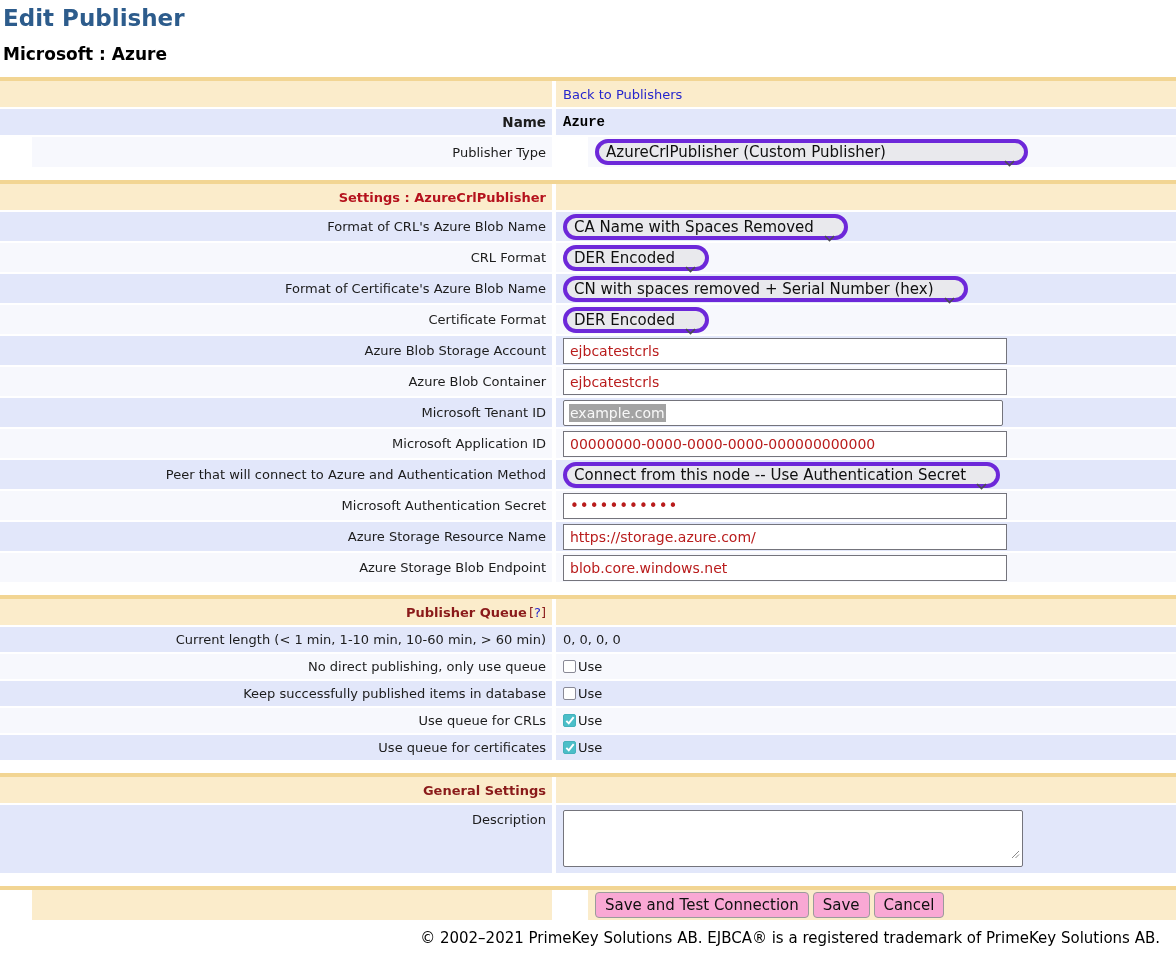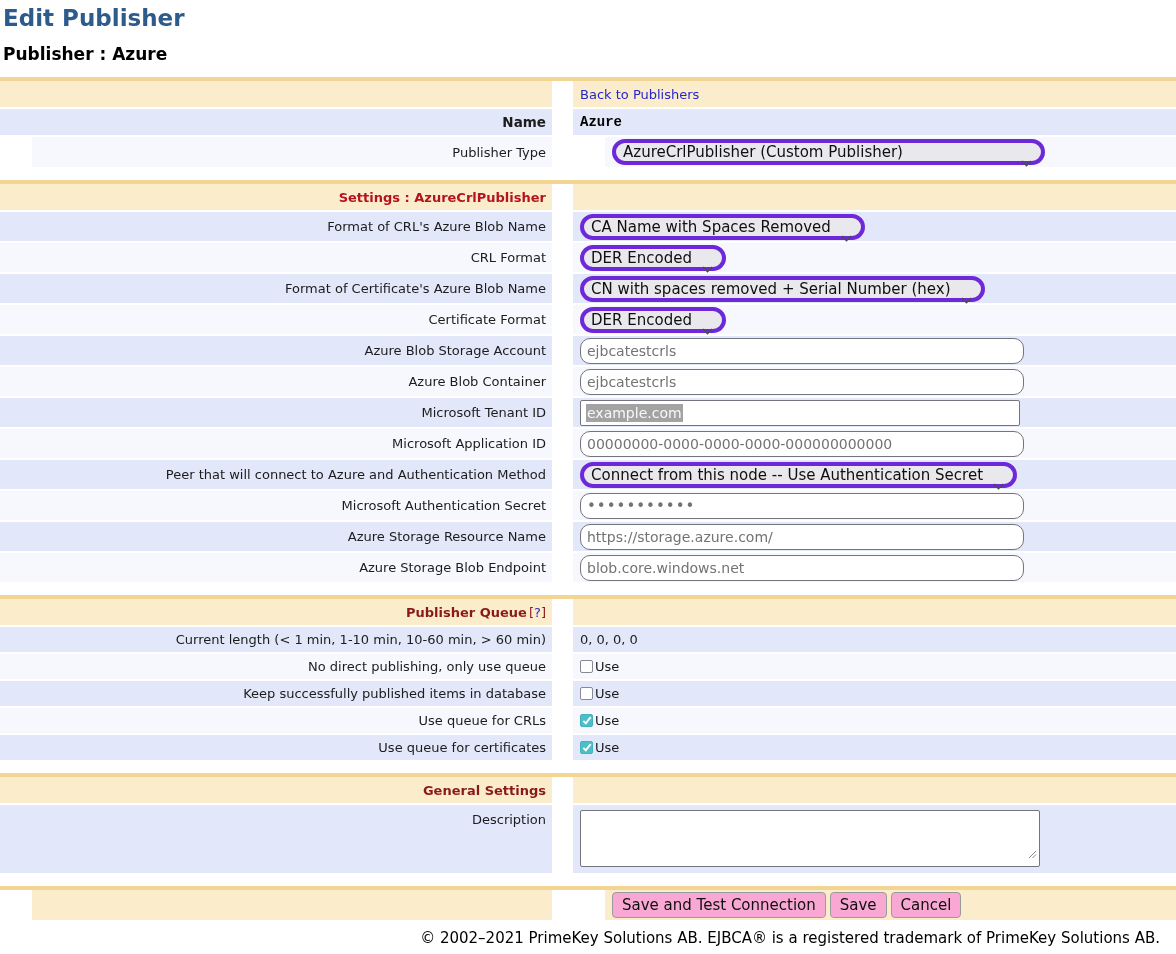--- a/index.html
+++ b/index.html
@@ -17,21 +17,21 @@
   }
   .page-subtitle {
     margin: 13px 0 0 3px;
     font-size: 17px;
     font-weight: bold;
     color: #000;
   }
   
   .tbl { border-top: 4px solid #f2d593; margin-top: 13px; }
   .tbl:first-of-type { margin-top: 14px; }
-  .row { display: grid; grid-template-columns: 552px 620px; column-gap: 21px; }
+  .row { display: grid; grid-template-columns: 552px 620px; column-gap: 4px; }
   .row + .row { margin-top: 2px; }
   .lcell {
     display: flex; align-items: center; justify-content: flex-end;
     padding-right: 6px; min-width: 0;
   }
   .rcell { display: flex; align-items: center; padding-left: 7px; min-width: 0; }
   .cream { background: #fbeccb; }
   .alt   { background: #e2e7fa; }
   .lite  { background: #f7f8fd; }
   .h26 .lcell, .h26 .rcell { min-height: 26px; }
@@ -60,25 +60,25 @@
     font-size: 15px; color: #0f0f0f;
     cursor: default;
     white-space: nowrap;
   }
   .sel .chev { position: absolute; right: 9px; top: 10px; }
   .sel.w-wide { width: 433px; }
 
   
   .txt {
     width: 444px; height: 26px;
-    border: 1px solid #74747c; border-radius: 10px;
+    border: 1px solid #74747c; border-radius: 0;
     background: #fff;
     padding: 1px 6px;
     font-family: "DejaVu Sans", "Liberation Sans", sans-serif;
-    font-size: 14px; color: #737373;
+    font-size: 14px; color: #b91c1c;
   }
   .txt-div {
     display: flex; align-items: center;
     width: 440px; height: 26px;
     border: 1px solid #74747c; border-radius: 2px;
     background: #fff; padding: 0 5px;
     font-size: 14px; color: #000;
   }
   .selected-text { background: #a3a3a3; color: #f8f8f8; padding: 1px 1px; }
   .pwd { letter-spacing: 1px; font-size: 15px; }
@@ -125,21 +125,21 @@
   .footer {
     text-align: right;
     padding: 9px 16px 6px 0;
     font-size: 15px; color: #000;
   }
 </style>
 </head>
 <body>
 
 <h1 class="page-title">Edit Publisher</h1>
-<div class="page-subtitle">Publisher : Azure</div>
+<div class="page-subtitle">Microsoft : Azure</div>
 
 <div class="tbl">
   <div class="row h26">
     <div class="lcell cream"></div>
     <div class="rcell cream">
       <a class="link">Back to Publishers</a>
     </div>
   </div>
   <div class="row h26">
     <div class="lcell alt">

